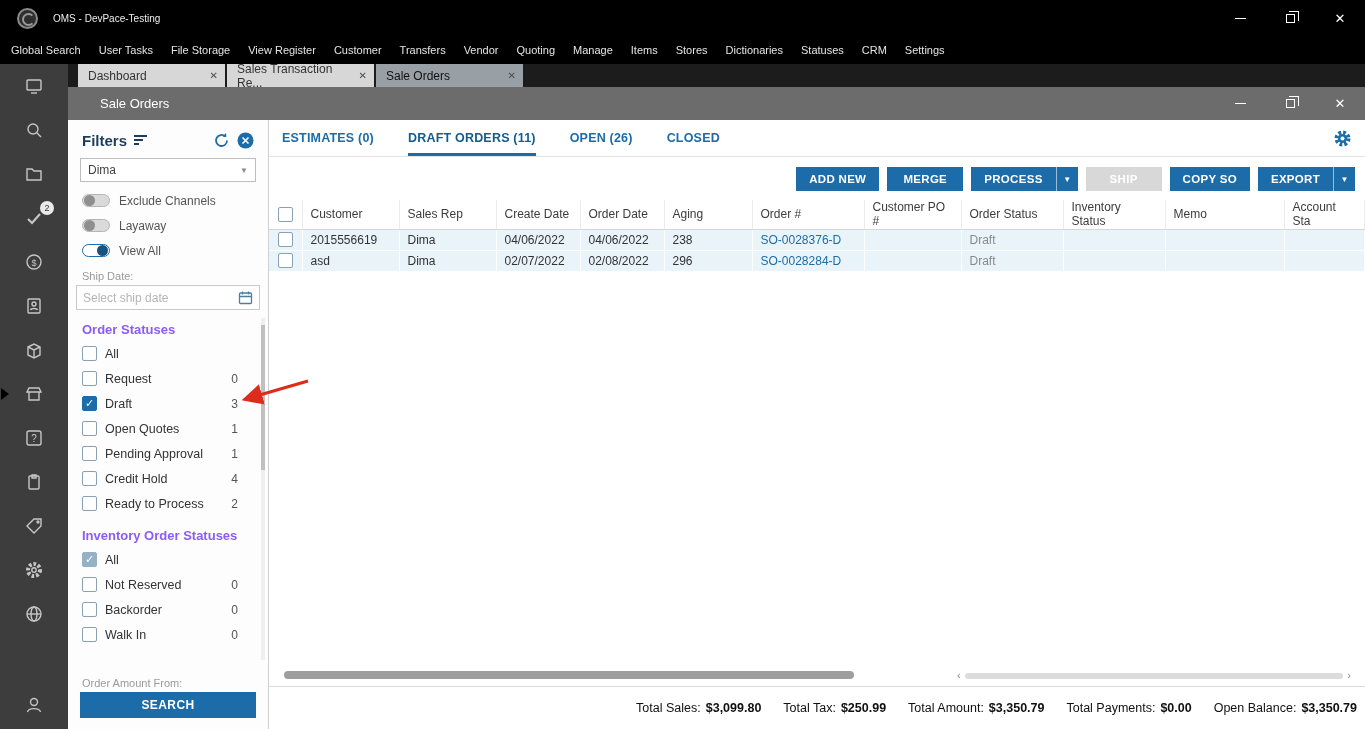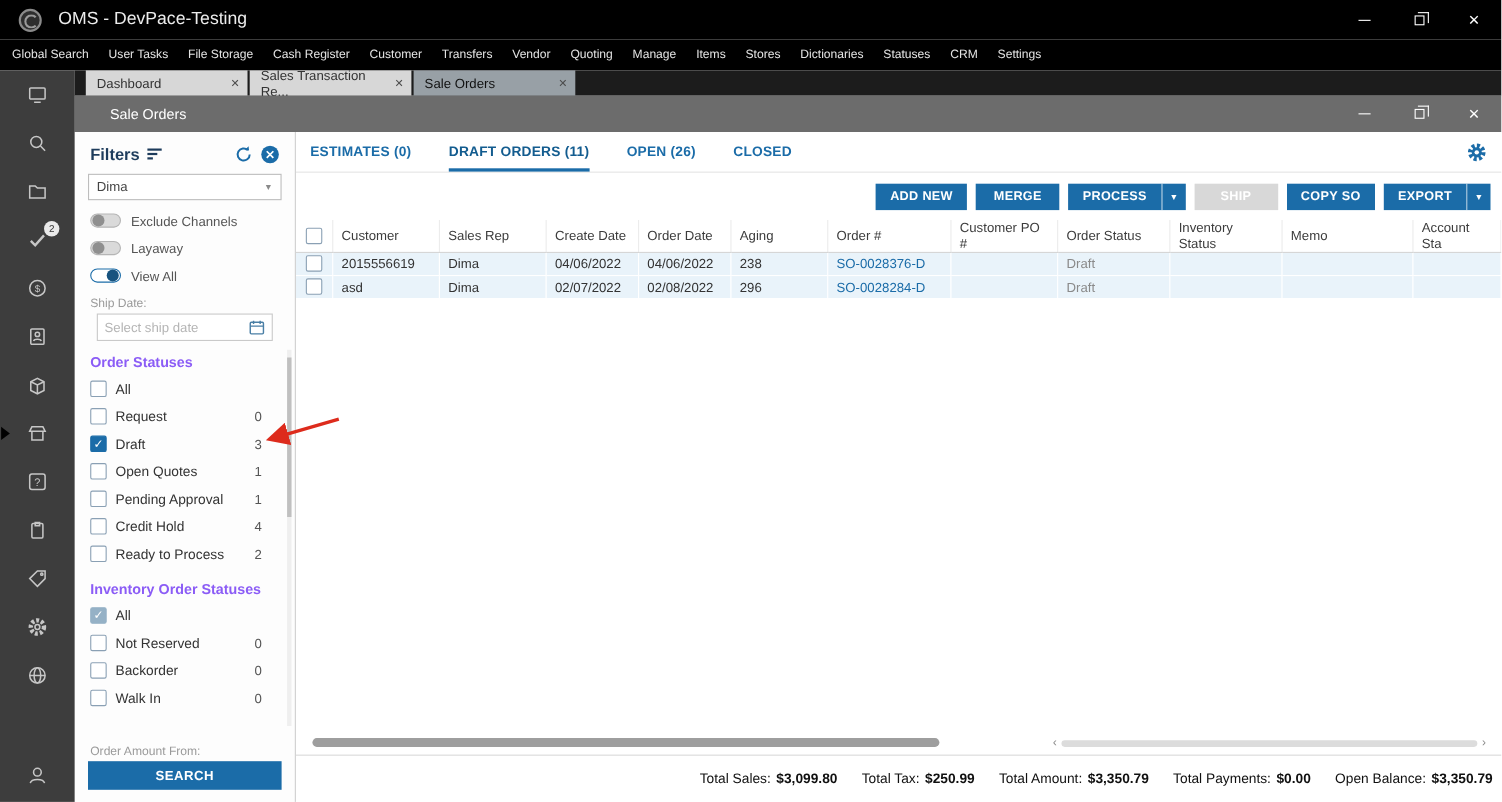--- a/index.html
+++ b/index.html
@@ -5,21 +5,21 @@
   * { box-sizing: border-box; margin: 0; padding: 0; }
   html,body { width:1365px; height:729px; overflow:hidden; background:#fff;
     font-family:"Liberation Sans", sans-serif; }
 
   
   .titlebar { height:36px; background:#000; display:flex; align-items:center; color:#ececec; }
   .app-logo { width:21px; height:21px; border-radius:50%; background:#2e2e2e; border:2px solid #8a8a8a;
     margin:0 15px 0 17px; position:relative; }
   .app-logo::after { content:""; position:absolute; left:3px; top:3px; width:9px; height:9px;
     border:2px solid #9a9a9a; border-radius:50%; border-right-color:transparent; }
-  .titlebar-text { font-size:16px; }
+  .titlebar-text { font-size:10px; }
   .win-controls { margin-left:auto; display:flex; height:100%; }
   .win-btn { width:50px; height:100%; display:flex; align-items:center; justify-content:center; color:#fff; }
   .gl-min { width:11px; height:1px; background:#fff; }
   .gl-restore { width:9px; height:9px; border:1px solid #fff; position:relative; }
   .gl-restore::before { content:""; position:absolute; top:-4px; left:2px; width:9px; height:9px;
     border-top:1px solid #fff; border-right:1px solid #fff; }
   .gl-close::before { content:"✕"; font-size:13px; }
 
   
   .menubar { height:28px; background:#000; display:flex; align-items:center; padding-left:2px; }
@@ -69,21 +69,21 @@
   .combo-caret::before { content:"▼"; }
 
   .toggle-row { display:flex; align-items:center; gap:9px; height:25px; padding:0 14px; }
   .toggle { width:28px; height:13px; border-radius:7px; background:#dadada; border:1px solid #b5b5b5; position:relative; flex:none; }
   .toggle::after { content:""; position:absolute; width:11px; height:11px; border-radius:50%; background:#8f8f8f; top:0; left:1px; }
   .toggle--on { background:#fff; border-color:#1b6ca8; }
   .toggle--on::after { background:#17537f; left:auto; right:1px; }
   .toggle-label { font-size:12px; color:#555; }
 
   .field-label { font-size:11px; color:#9a9a9a; margin:7px 14px 3px; }
-  .ship-input { margin:0 20px; height:25px; border:1px solid #c9c9c9; background:#fff;
+  .ship-input { margin:0 8px; height:25px; border:1px solid #c9c9c9; background:#fff;
     display:flex; align-items:center; padding:0 6px; gap:4px; }
   .ship-input input { border:0; outline:0; flex:1; min-width:0; font-size:12px; color:#444;
     font-family:"Liberation Sans", sans-serif; }
   .ship-input input::placeholder { color:#b5b5b5; }
 
   .section-title { font-size:13px; font-weight:bold; color:#8b5cf6; margin:12px 14px 4px; }
   .chk-row { display:flex; align-items:center; height:25px; padding:0 30px 0 14px; gap:8px; }
   .chk { width:15px; height:15px; border:1px solid #8aa0b4; border-radius:2px; background:#fff; flex:none;
     display:flex; align-items:center; justify-content:center; color:#fff; font-size:11px; }
   .chk--checked { background:#1b6ca8; border-color:#1b6ca8; }
@@ -160,21 +160,21 @@
         <span class="gl-restore"></span>
       </span>
     <span class="win-btn gl-close"></span>
   </span>
 </div>
 
 <div class="menubar">
   <span class="menu-item">Global Search</span>
   <span class="menu-item">User Tasks</span>
   <span class="menu-item">File Storage</span>
-  <span class="menu-item">Cash Register</span>
+  <span class="menu-item">View Register</span>
   <span class="menu-item">Customer</span>
   <span class="menu-item">Transfers</span>
   <span class="menu-item">Vendor</span>
   <span class="menu-item">Quoting</span>
   <span class="menu-item">Manage</span>
   <span class="menu-item">Items</span>
   <span class="menu-item">Stores</span>
   <span class="menu-item">Dictionaries</span>
   <span class="menu-item">Statuses</span>
   <span class="menu-item">CRM</span>

